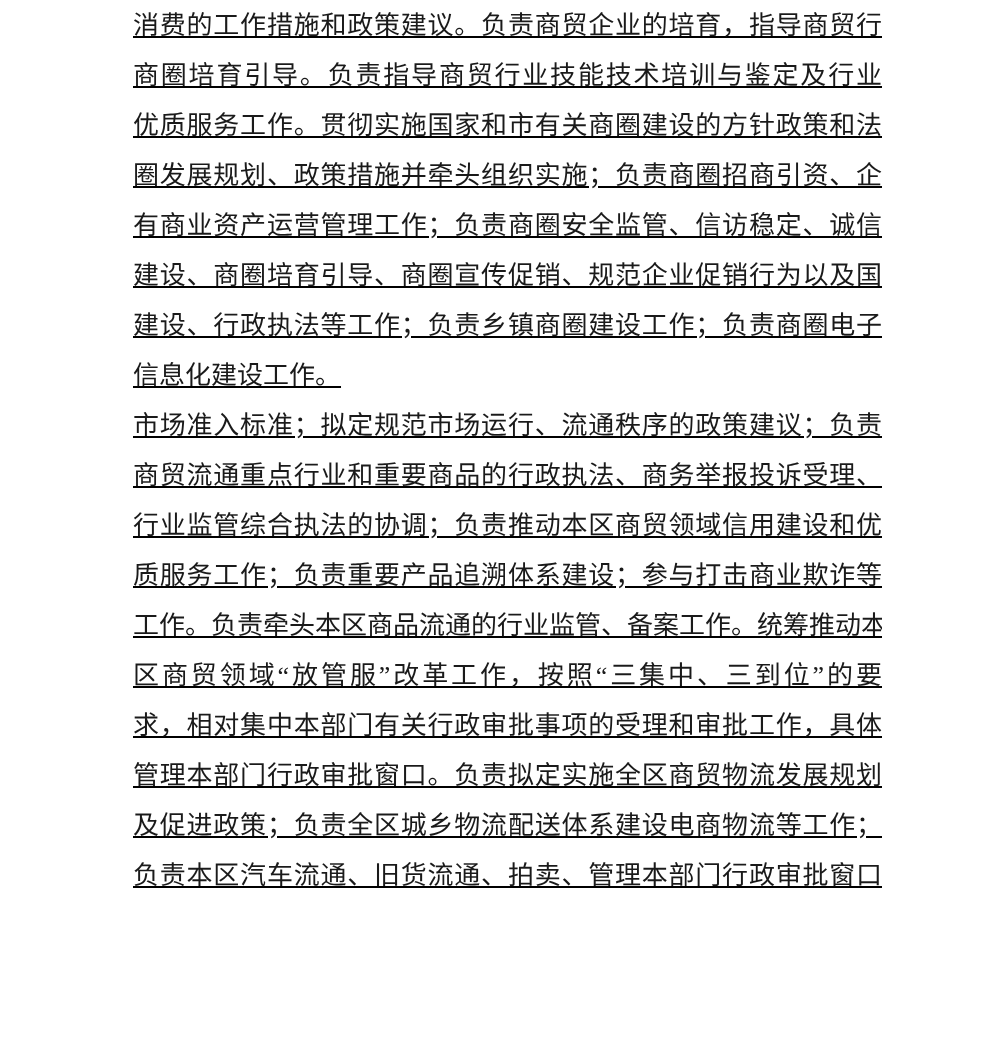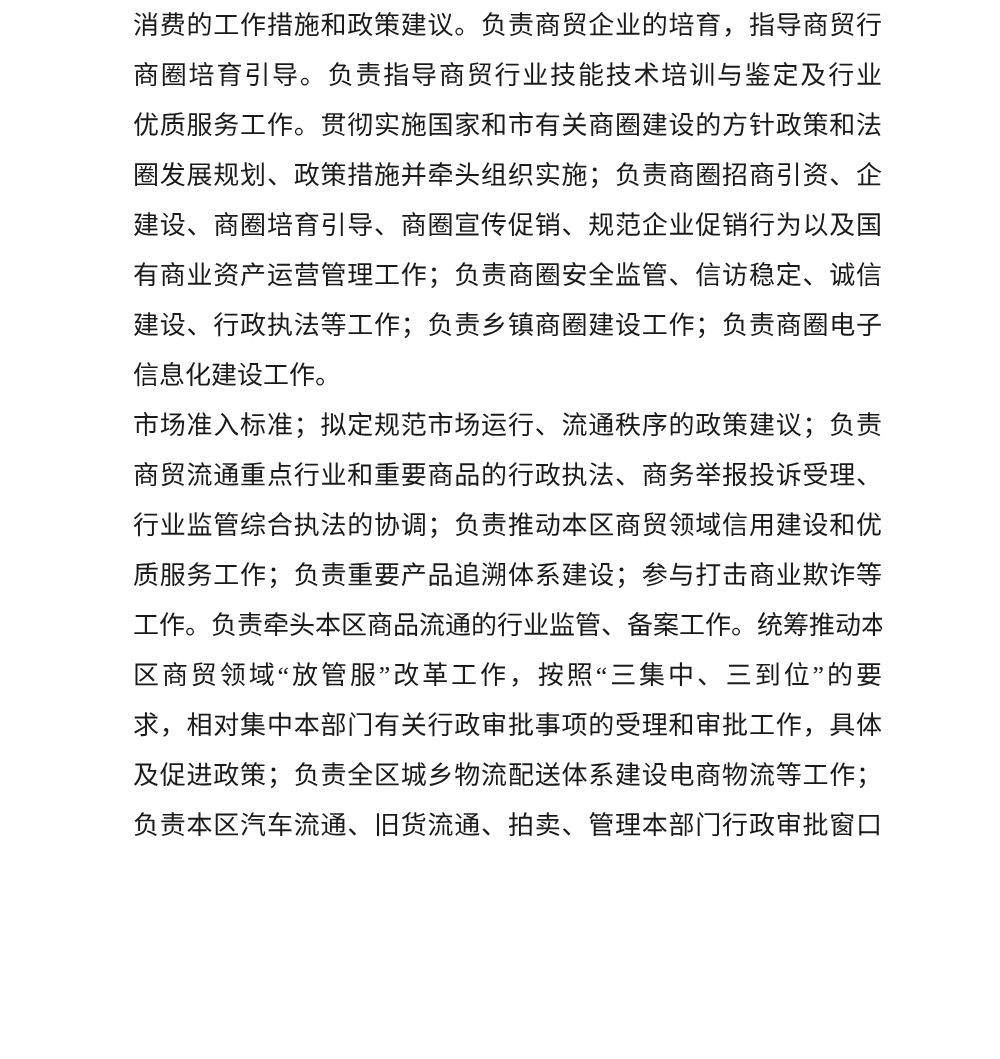--- a/index.html
+++ b/index.html
@@ -11,20 +11,21 @@
     position: relative;
     width: 1000px;
     height: 1059px;
     background: #ffffff;
     box-sizing: border-box;
     padding: 1px 118px 0 133px;
     overflow: hidden;
   }
   .text-body {
     width: 100%;
+    text-decoration: underline;
   }
   .line {
     margin: 0;
     padding: 0;
     height: 50px;
     line-height: 50px;
     font-size: 26px;
     font-family: "Liberation Serif", "DejaVu Serif", serif;
     font-weight: 400;
     color: #1a1a1a;
@@ -44,27 +45,28 @@
 </style>
 </head>
 <body>
 
 <div class="page">
   <div class="text-body">
     <p class="line">消费的工作措施和政策建议。负责商贸企业的培育，指导商贸行</p>
     <p class="line">商圈培育引导。负责指导商贸行业技能技术培训与鉴定及行业</p>
     <p class="line">优质服务工作。贯彻实施国家和市有关商圈建设的方针政策和法</p>
     <p class="line">圈发展规划、政策措施并牵头组织实施；负责商圈招商引资、企</p>
+    <p class="line">有商业资产运营管理工作；负责商圈安全监管、信访稳定、诚信</p>
     <p class="line">建设、商圈培育引导、商圈宣传促销、规范企业促销行为以及国</p>
-    <p class="line">有商业资产运营管理工作；负责商圈安全监管、信访稳定、诚信</p>
     <p class="line">建设、行政执法等工作；负责乡镇商圈建设工作；负责商圈电子</p>
     <p class="line para-end">信息化建设工作。</p>
     <p class="line">市场准入标准；拟定规范市场运行、流通秩序的政策建议；负责</p>
     <p class="line">商贸流通重点行业和重要商品的行政执法、商务举报投诉受理、</p>
     <p class="line">行业监管综合执法的协调；负责推动本区商贸领域信用建设和优</p>
     <p class="line">质服务工作；负责重要产品追溯体系建设；参与打击商业欺诈等</p>
     <p class="line">工作。负责牵头本区商品流通的行业监管、备案工作。统筹推动本</p>
     <p class="line">区商贸领域“放管服”改革工作，按照“三集中、三到位”的要</p>
     <p class="line">求，相对集中本部门有关行政审批事项的受理和审批工作，具体</p>
+    <p class="line">管理本部门行政审批窗口。负责拟定实施全区商贸物流发展规划</p>
     <p class="line">及促进政策；负责全区城乡物流配送体系建设电商物流等工作；</p>
     <p class="line">负责本区汽车流通、旧货流通、拍卖、管理本部门行政审批窗口</p>
   </div>
 </div>
 
 </body></html>

